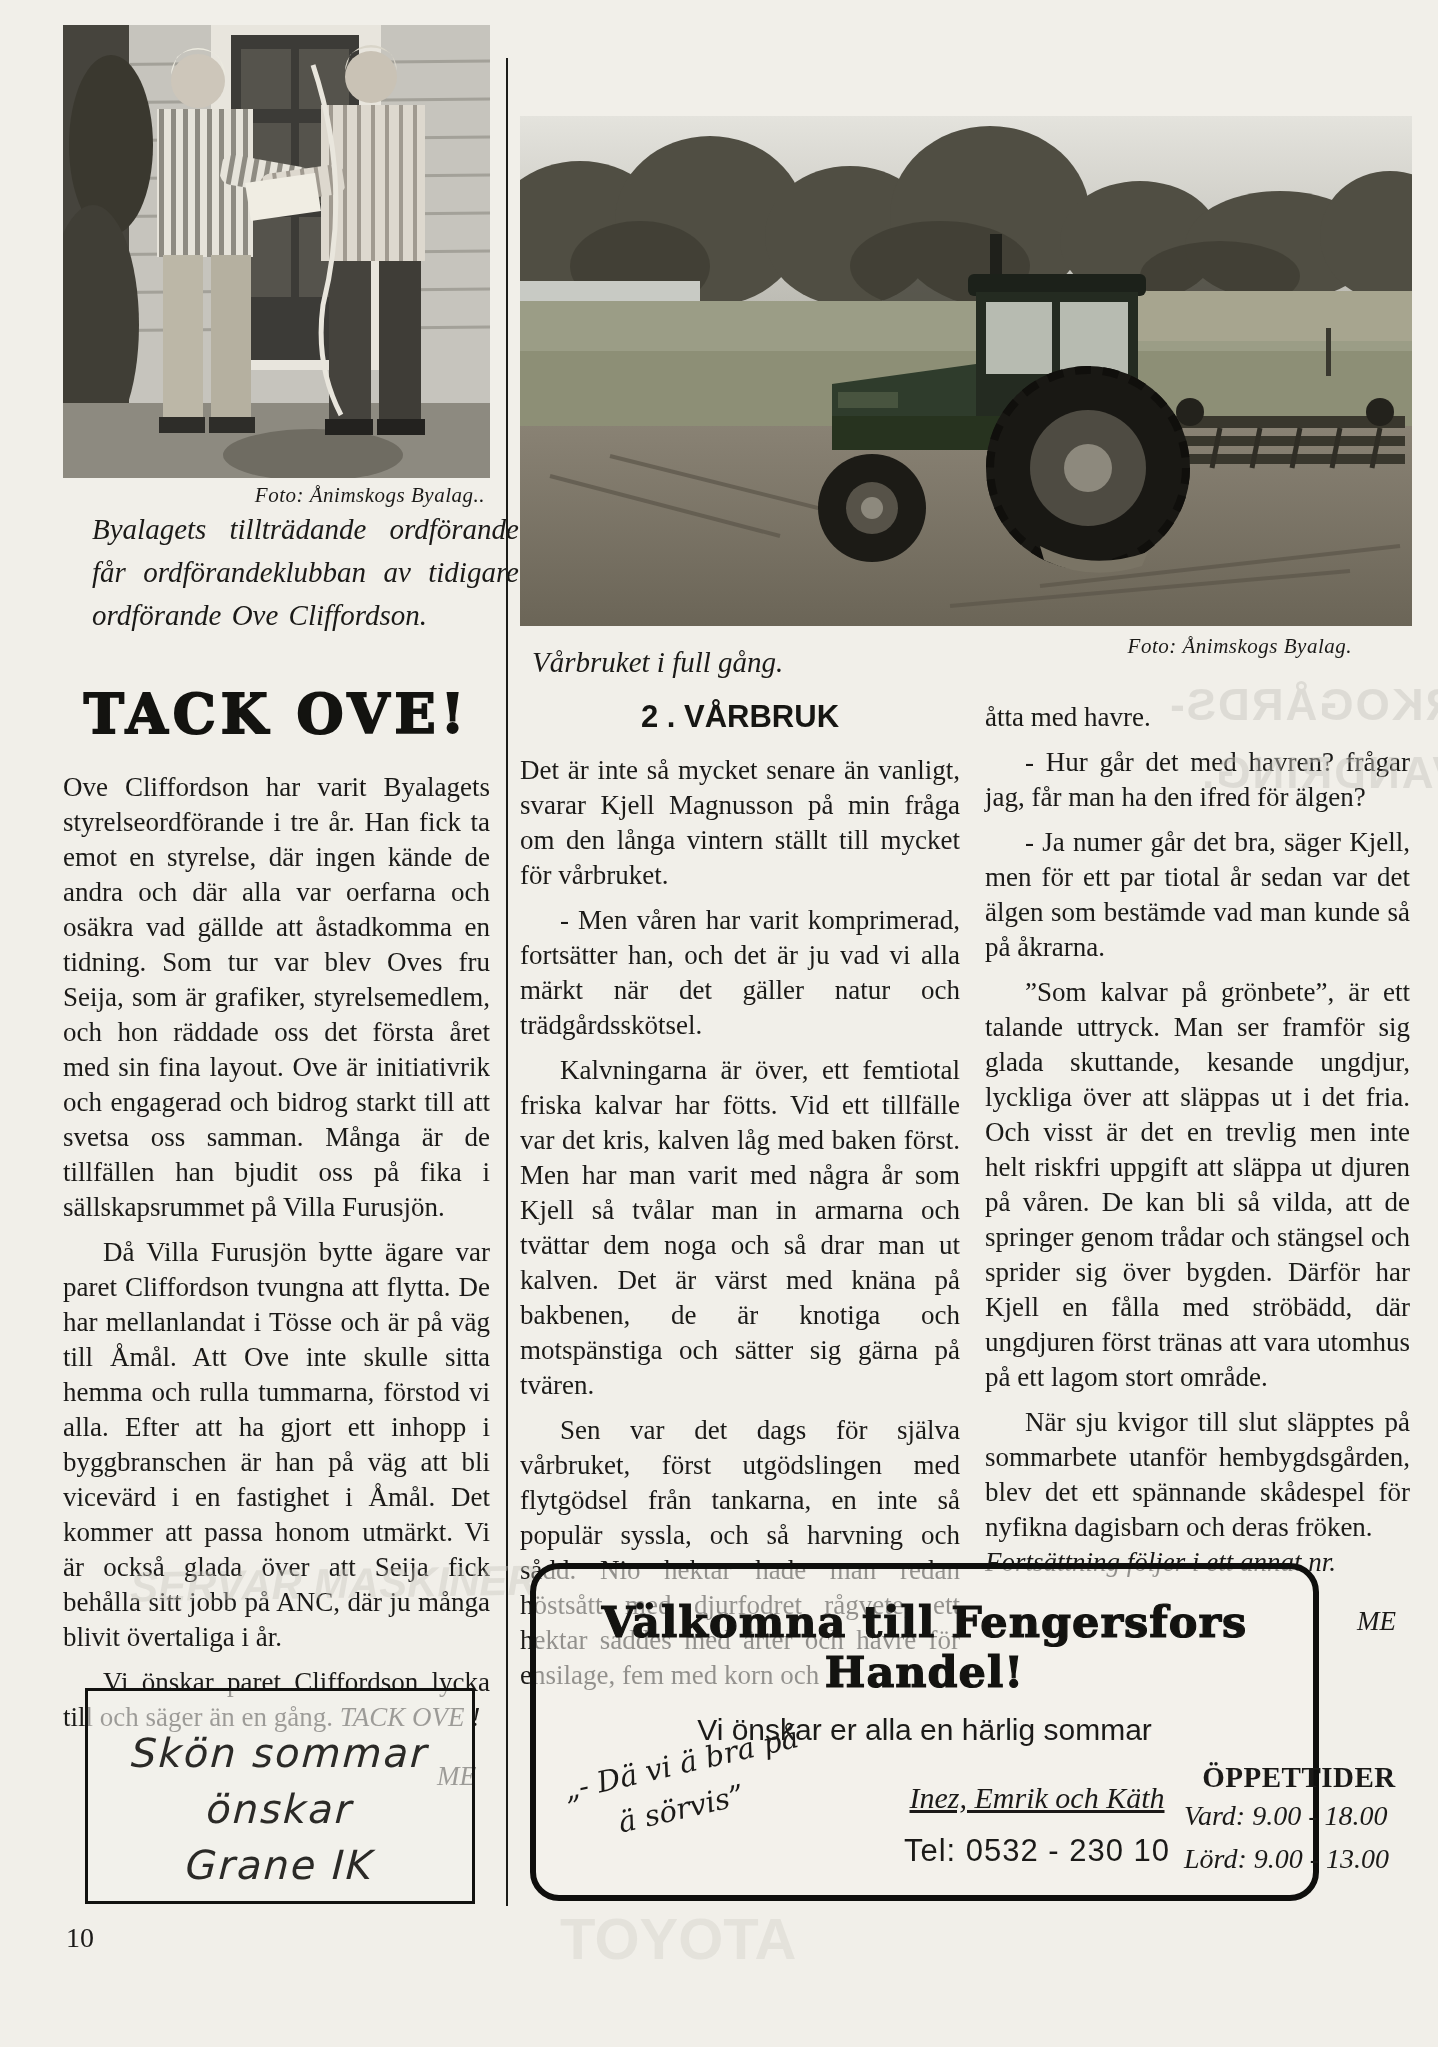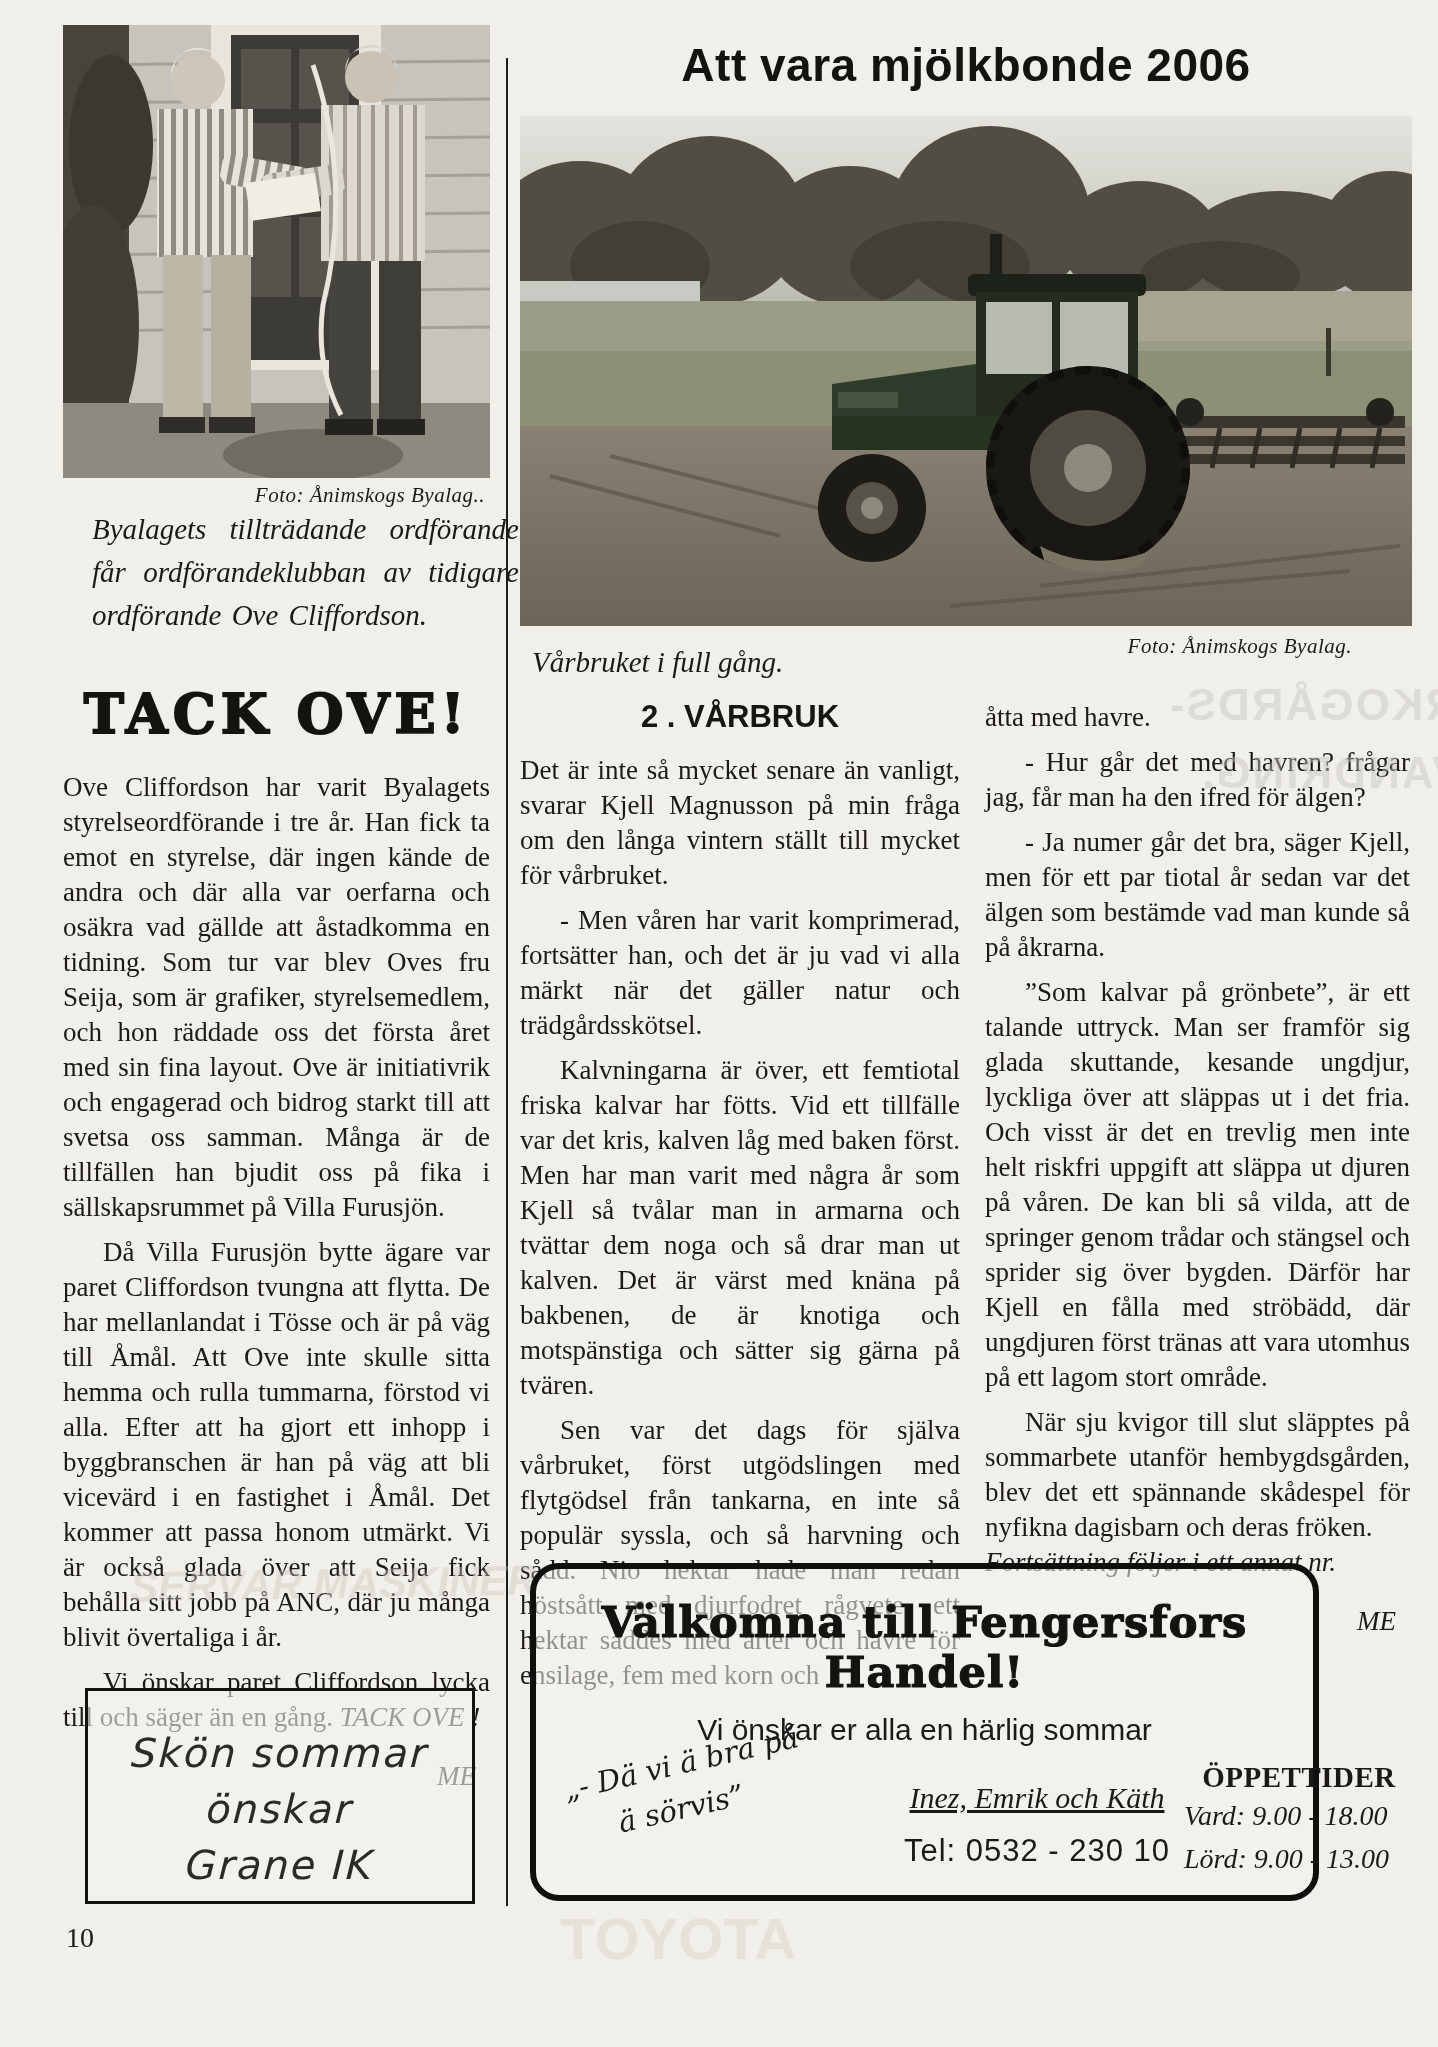--- a/index.html
+++ b/index.html
@@ -148,21 +148,20 @@
 
       <path d="M250,40 q40,120 10,240 q-8,60 18,110" stroke="#e9e6dd" stroke-width="5" fill="none"></path>
     </svg>
   </div>
 
   <div class="abs credit" style="left:63px;top:483px;width:422px;text-align:right;">Foto: Ånimskogs Byalag..</div>
   <div class="abs photo-caption-left" style="left:63px;top:508px;width:427px;margin-left:29px;">Byalagets tillträdande ordförande får ordförandeklubban av tidigare ordförande Ove Cliffordson.</div>
 
   <div class="abs divider" style="left:506px;top:58px;height:1848px;"></div>
 
-  <div class="abs main-headline" style="left:520px;top:38px;width:892px;">Att vara mjölkbonde 2006</div>
 
   <div class="abs" style="left:520px;top:116px;width:892px;height:510px;">
     <svg width="892" height="510" viewBox="0 0 892 510" preserveAspectRatio="none">
       <defs>
         <linearGradient id="skyg" x1="0" y1="0" x2="0" y2="1">
           <stop offset="0" stop-color="#e4e3dd"></stop>
             <stop offset="1" stop-color="#b6b5ad"></stop>
         </linearGradient>
         <linearGradient id="dirtg" x1="0" y1="0" x2="0" y2="1">
           <stop offset="0" stop-color="#898274"></stop>

